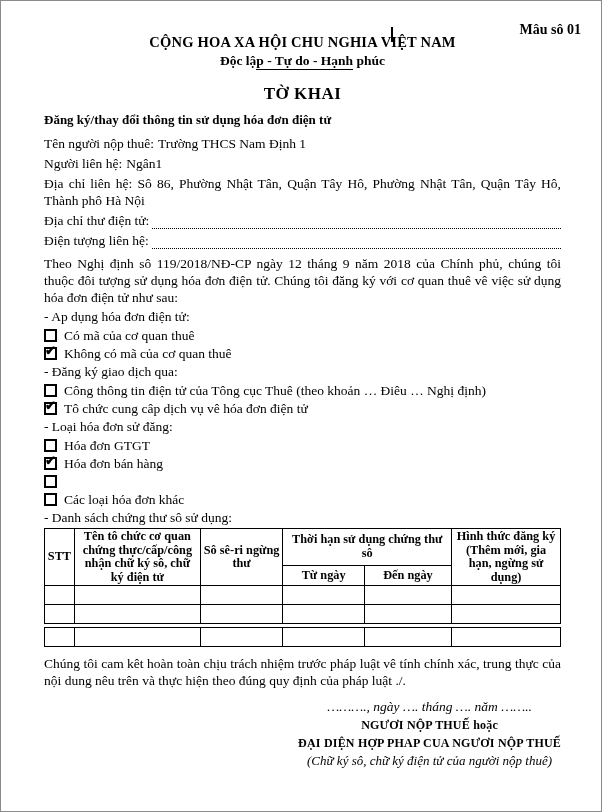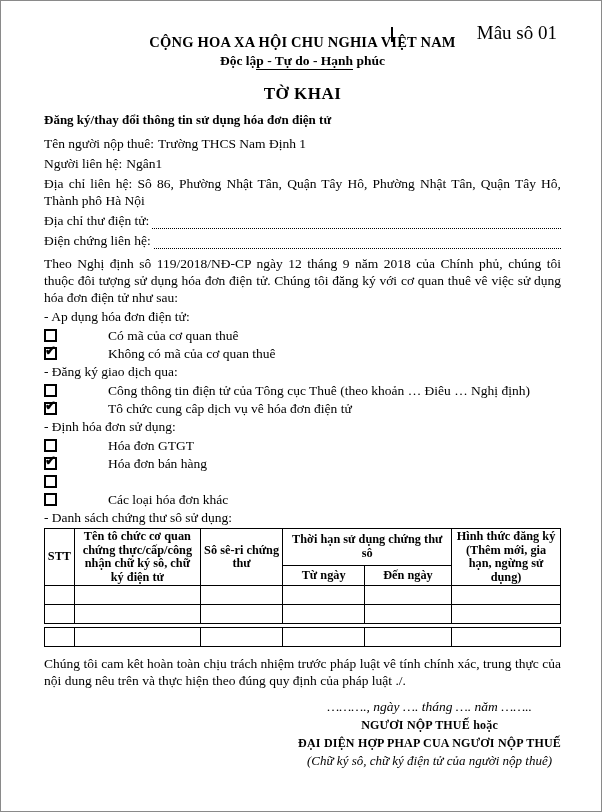--- a/index.html
+++ b/index.html
@@ -4,39 +4,39 @@
 <style>
   html,body { margin:0; padding:0; background:#f2f2f2; }
   .page {
     width:602px; height:812px; box-sizing:border-box;
     background:#fff; border:1px solid #8a8a8a;
     position:relative; overflow:hidden;
     font-family:"Liberation Serif","DejaVu Serif",serif;
     font-size:13.5px; color:#000;
     padding:20px 40px 0 43px;
   }
-  .form-no { position:absolute; top:21px; right:44px; font-weight:normal; font-size:19px; }
+  .form-no { position:absolute; top:21px; right:20px; font-weight:bold; font-size:14px; }
   .cursor  { position:absolute; top:26px; left:390px; width:2px; height:15px; background:#000; }
 
   .nat-header { text-align:center; font-weight:bold; font-size:14.5px; margin-top:13px; letter-spacing:.2px; }
   .motto { text-align:center; font-weight:bold; font-size:13.5px; margin-top:2px; }
   .motto .ul { border-bottom:1px solid #000; padding-bottom:1px; }
   .title { text-align:center; font-weight:bold; font-size:17px; margin-top:15px; letter-spacing:.5px; }
   .subtitle { text-align:left; font-weight:bold; font-size:13px; margin-top:8px; }
 
   .iline { display:flex; align-items:flex-end; margin-top:3px; line-height:17px; white-space:nowrap; }
   .iline.first { margin-top:7px;align-items:center; }
   .iline .val { margin-left:4px; }
   .iline .val.tight { margin-left:0; }
   .dotfill { flex:1 1 auto; border-bottom:1px dotted #000; height:14px; margin-left:3px; }
   .just { text-align:justify; text-align-last:left; line-height:17px; margin:3px 0 0 0; }
   .intro { margin-top:6px; }
 
   .sec-label { margin-top:2px; line-height:17px; }
-  .opt { display:flex; align-items:center; margin-top:2px; line-height:15px; height:16px;gap:44px; }
+  .opt { display:flex; align-items:center; margin-top:2px; line-height:15px; height:16px; }
   .cb { width:9px; height:9px; border:2px solid #000; margin-right:7px; position:relative; flex:none; background:#fff; }
   .cb.on::after { content:"✔"; position:absolute; left:-1px; top:-6px; font-size:13px; font-weight:bold; color:#000; }
 
   table.ct { width:100%; border-collapse:collapse; table-layout:fixed; margin-top:2px; }
   table.ct th, table.ct td { border:1px solid #000; padding:1px 2px; }
   table.ct th { font-size:12.3px; font-weight:bold; text-align:center; line-height:13.5px; vertical-align:middle; }
   table.ct td { height:16px; }
   table.ct.row3 { margin-top:3px; }
 
   .commit { margin-top:8px; }
@@ -66,21 +66,21 @@
   <div class="iline">
     <span>Người liên hệ:</span>
     <span class="val">Ngân1</span>
   </div>
   <p class="just"><span>Địa chỉ liên hệ:</span> <span>Sô 86, Phường Nhật Tân, Quận Tây Hô, Phường Nhật Tân, Quận Tây Hô, Thành phô Hà Nội</span></p>
   <div class="iline">
     <span>Địa chỉ thư điện tử:</span>
     <span class="dotfill"></span>
   </div>
   <div class="iline">
-    <span>Điện chứng liên hệ:</span>
+    <span>Điện tượng liên hệ:</span>
     <span class="dotfill"></span>
   </div>
 
   <p class="just intro">Theo Nghị định sô 119/2018/NĐ-CP ngày 12 tháng 9 năm 2018 của Chính phủ, chúng tôi thuộc đôi tượng sử dụng hóa đơn điện tử. Chúng tôi đăng ký với cơ quan thuê vê việc sử dụng hóa đơn điện tử như sau:</p>
 
   <div class="sec-label">- Ap dụng hóa đơn điện tử:</div>
   <div class="opt">
     <span class="cb"></span>
     <span>Có mã của cơ quan thuê</span>
   </div>
@@ -92,21 +92,21 @@
   <div class="sec-label">- Đăng ký giao dịch qua:</div>
   <div class="opt">
     <span class="cb"></span>
     <span>Công thông tin điện tử của Tông cục Thuê (theo khoản … Điêu … Nghị định)</span>
   </div>
   <div class="opt">
     <span class="cb on"></span>
     <span>Tô chức cung câp dịch vụ vê hóa đơn điện tử</span>
   </div>
 
-  <div class="sec-label">- Định hóa đơn sử dụng:</div>
+  <div class="sec-label">- Loại hóa đơn sử đăng:</div>
   <div class="opt">
     <span class="cb"></span>
     <span>Hóa đơn GTGT</span>
   </div>
   <div class="opt">
     <span class="cb on"></span>
     <span>Hóa đơn bán hàng</span>
   </div>
   <div class="opt">
     <span class="cb"></span>
@@ -124,21 +124,21 @@
         <col style="width:24.4%">
         <col style="width:16%">
       <col style="width:15.8%">
         <col style="width:16.9%">
         <col style="width:21.1%">
     </colgroup>
     <tbody>
         <tr>
       <th rowspan="2">STT</th>
       <th rowspan="2">Tên tô chức cơ quan chứng thực/cấp/công nhận chữ ký sô, chữ ký điện tử</th>
-      <th rowspan="2">Sô sê-ri chứng thư</th>
+      <th rowspan="2">Sô sê-ri ngừng thư</th>
       <th colspan="2">Thời hạn sử dụng chứng thư sô</th>
       <th rowspan="2">Hình thức đăng ký (Thêm mới, gia hạn, ngừng sử dụng)</th>
     </tr>
     <tr>
       <th>Từ ngày</th>
       <th>Đến ngày</th>
     </tr>
     <tr>
       <td></td>
           <td></td>

